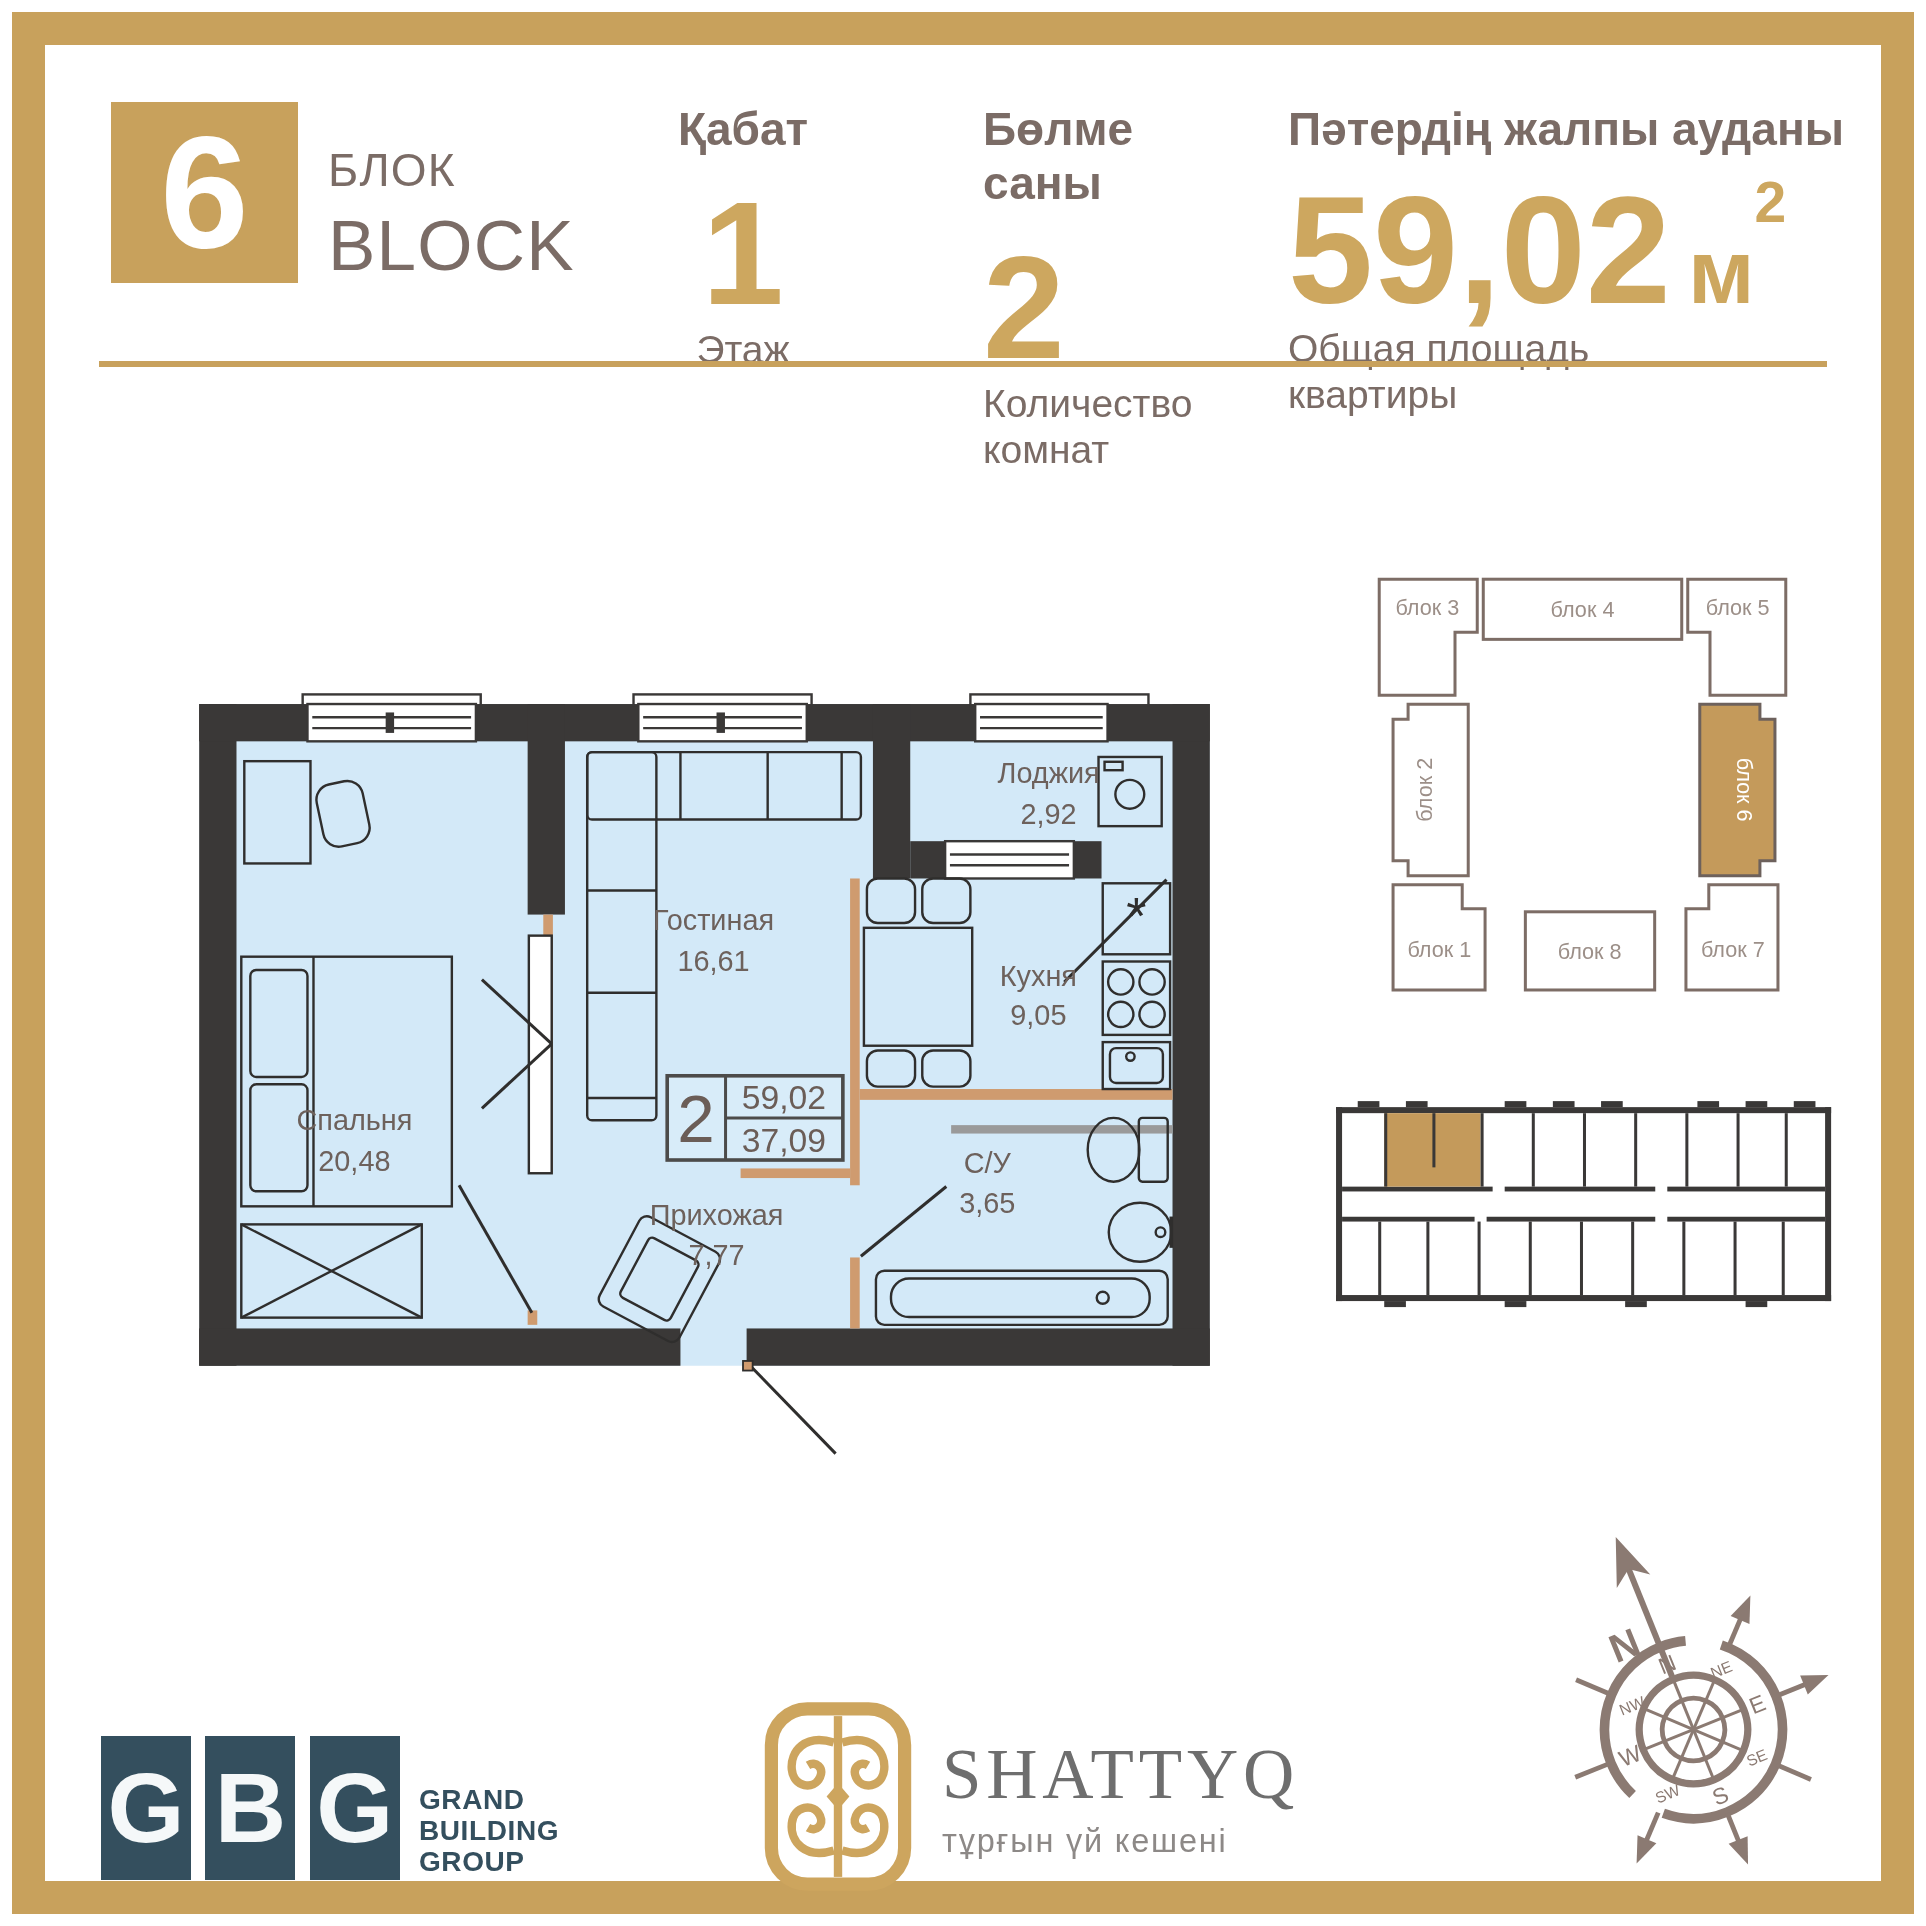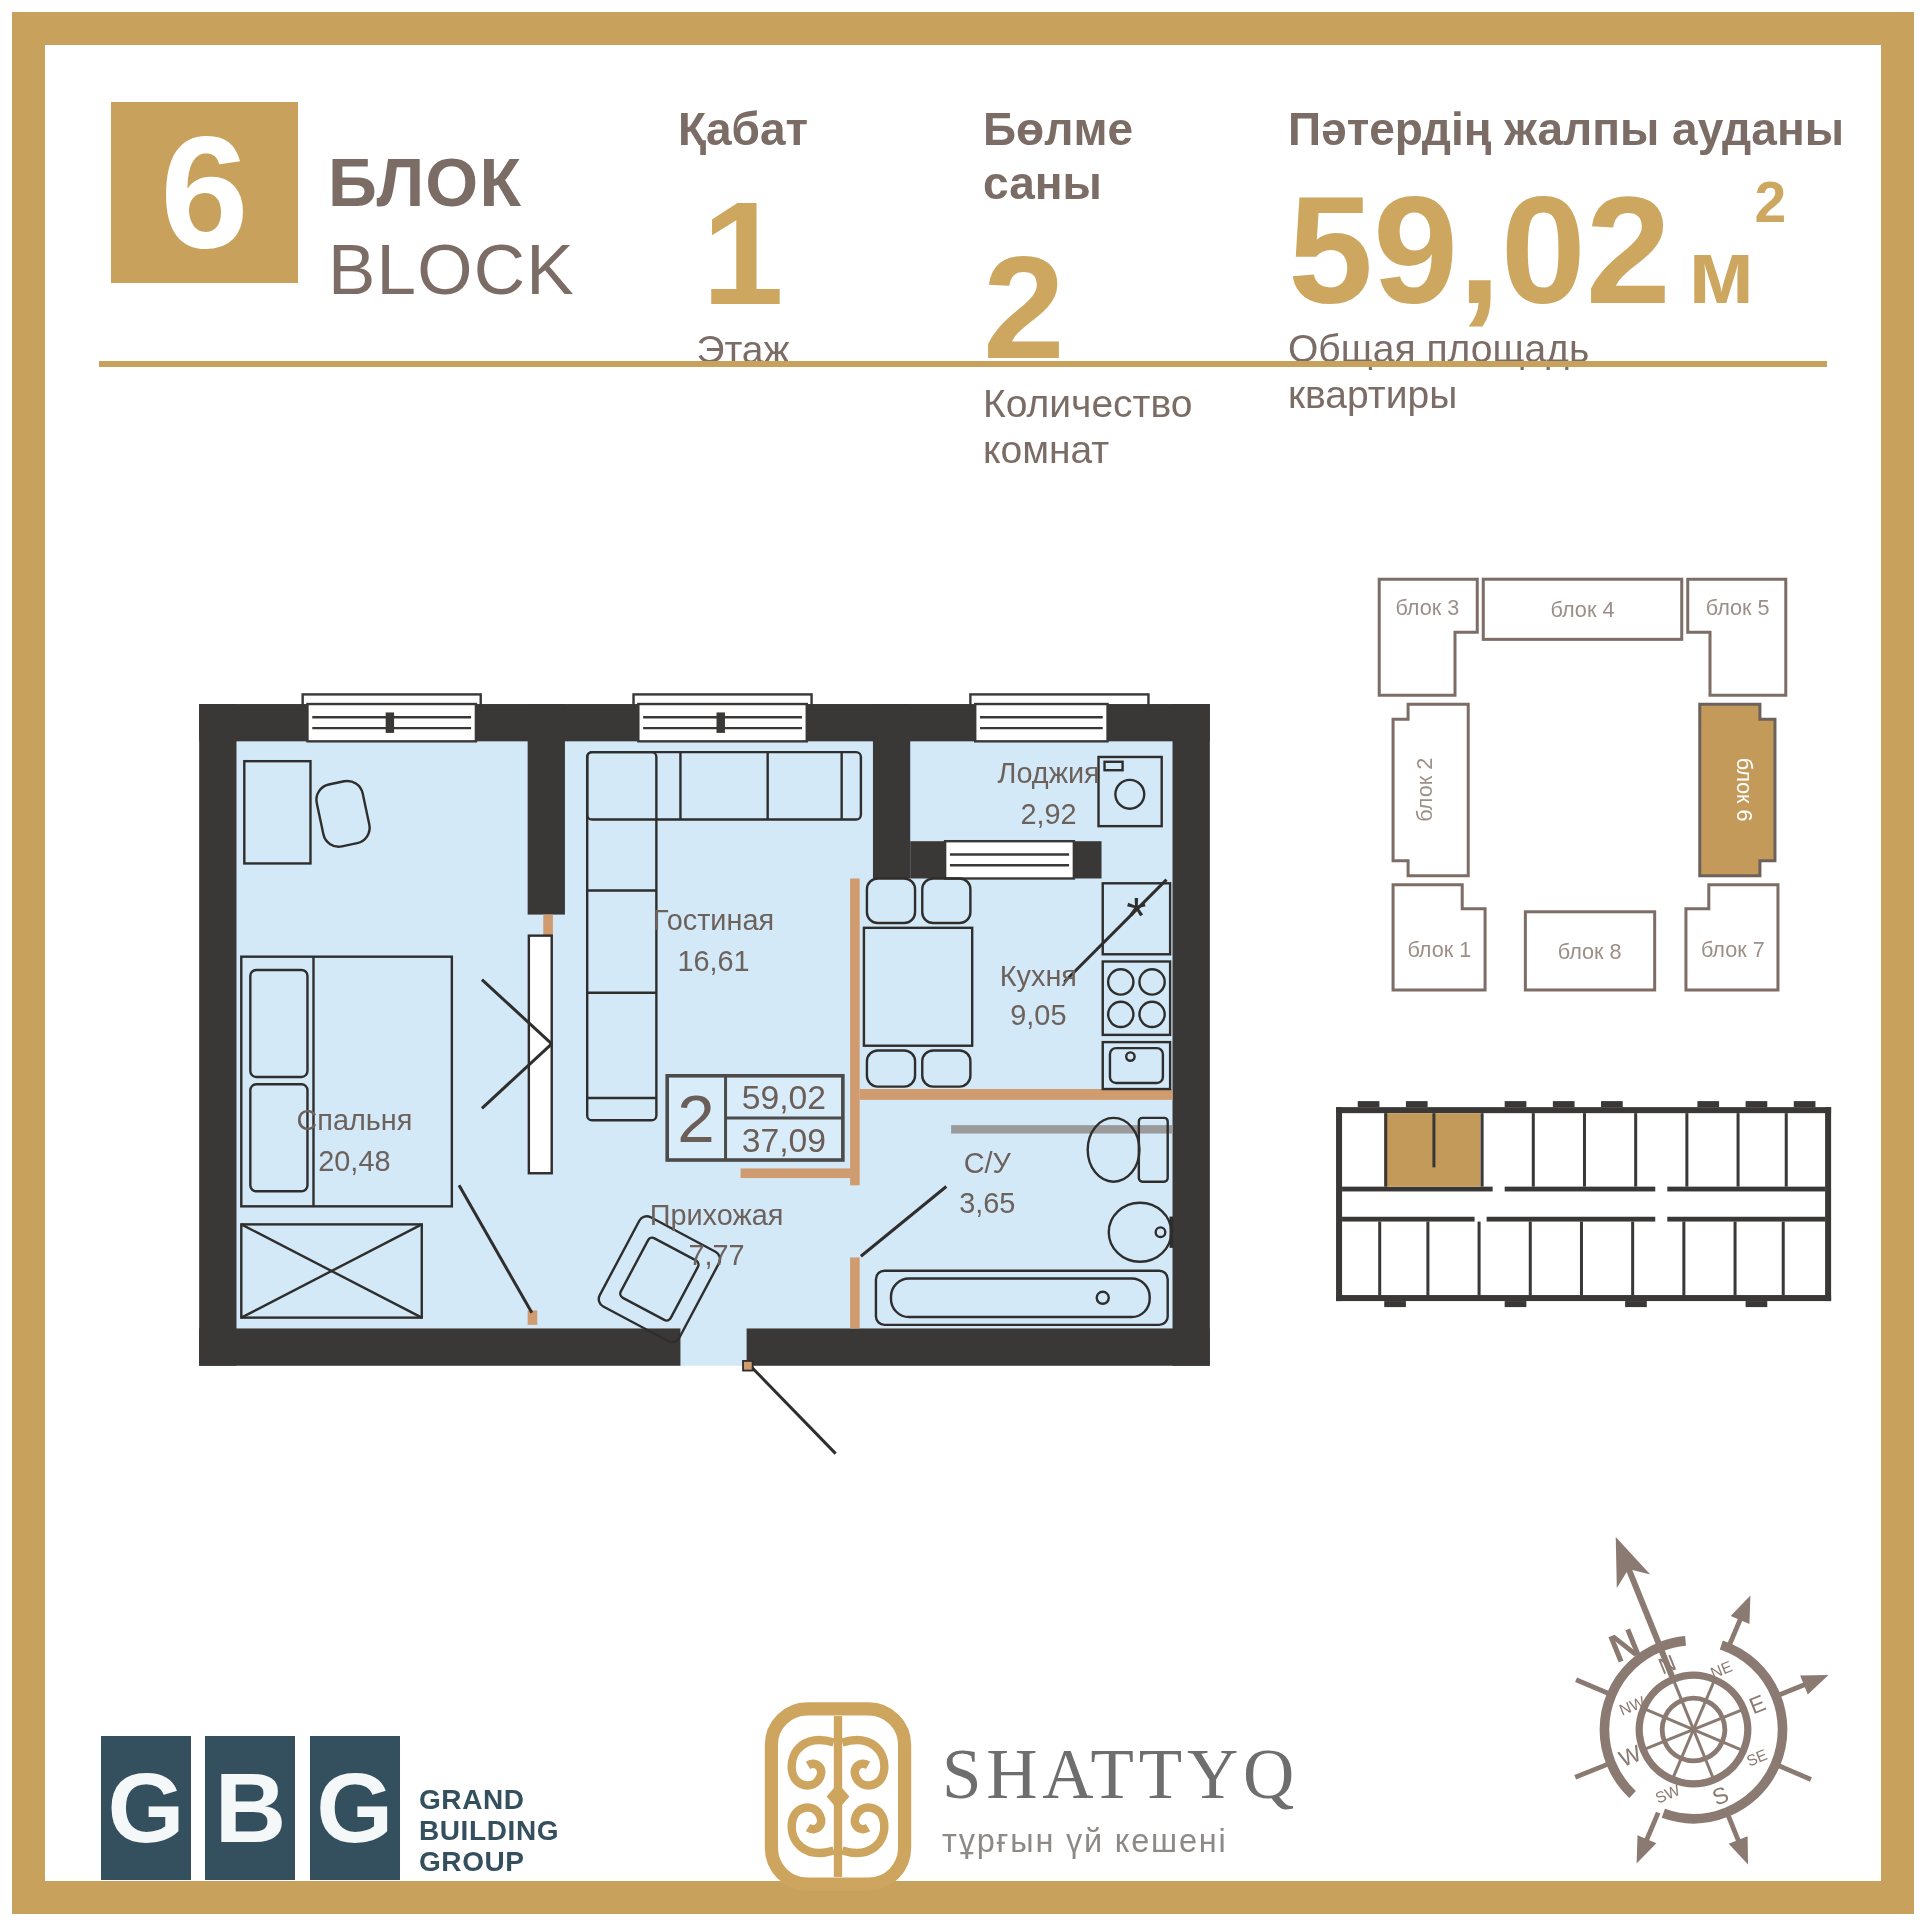--- a/index.html
+++ b/index.html
@@ -5,21 +5,21 @@
   html,body{margin:0;padding:0;background:#ffffff;}
   #page{position:relative;width:1926px;height:1926px;background:#ffffff;overflow:hidden;
         font-family:"Liberation Sans",sans-serif;}
   
   #frame{position:absolute;left:12px;top:12px;right:12px;bottom:12px;border:33px solid #c8a15c;}
   
   #block-badge{position:absolute;left:111px;top:102px;width:187px;height:181px;background:#c8a15c;
                display:flex;align-items:center;justify-content:center;color:#ffffff;
                font-size:159px;font-weight:700;}
   #block-words{position:absolute;left:328px;top:143px;color:#7b6c66;}
-  #block-words .b1{font-size:68px;font-weight:700;letter-spacing:1.2px;}
+  #block-words .b1{font-size:46px;font-weight:400;letter-spacing:1.2px;}
   #block-words .b2{font-size:71px;font-weight:400;letter-spacing:1.2px;margin-top:8px;}
   .hcol{position:absolute;top:102px;color:#7b6c66;}
   #col-floor{left:665px;width:156px;text-align:center;}
   #col-rooms{left:983px;width:253px;text-align:left;}
   #col-area{left:1288px;width:572px;text-align:left;}
   .hlabel{font-size:46px;font-weight:700;}
   .hnum{color:#cda75f;font-size:147px;font-weight:700;line-height:1.0;margin-top:24px;}
   .hsub{font-size:39px;font-weight:400;line-height:1.18;}
   #area-value{color:#cda75f;font-weight:700;margin-top:17px;line-height:1.0;}
   #area-value .n{font-size:153px;}

